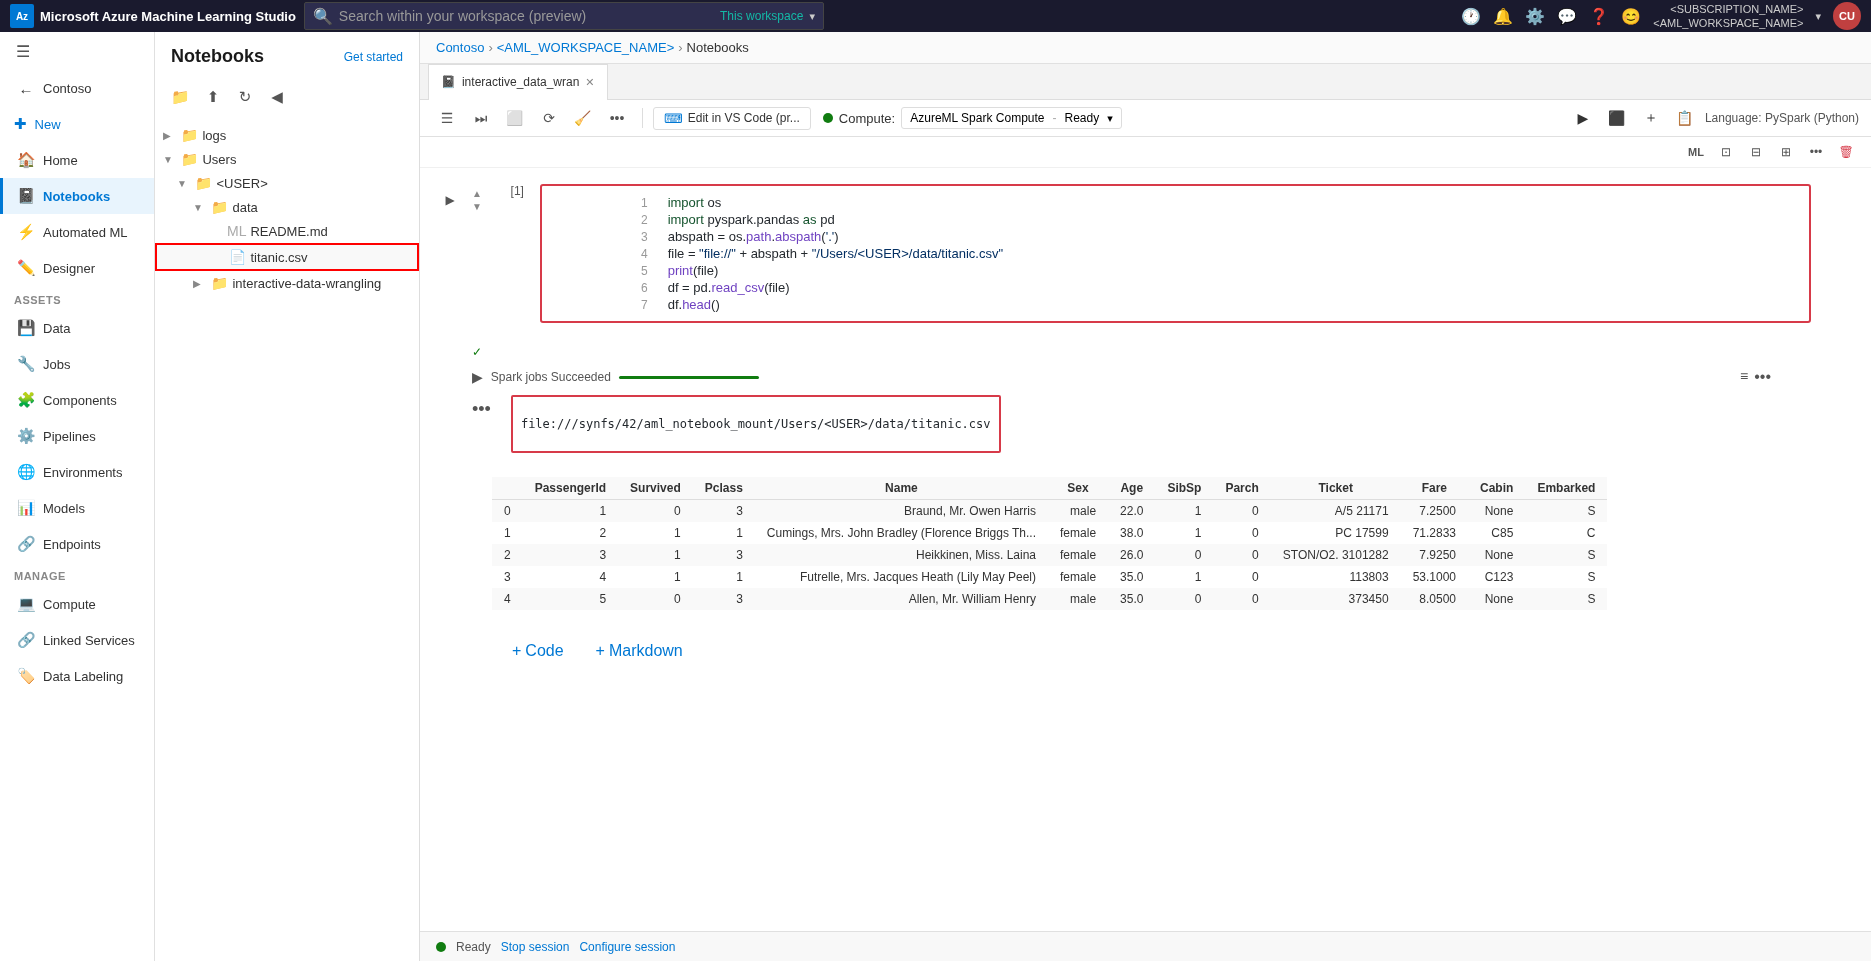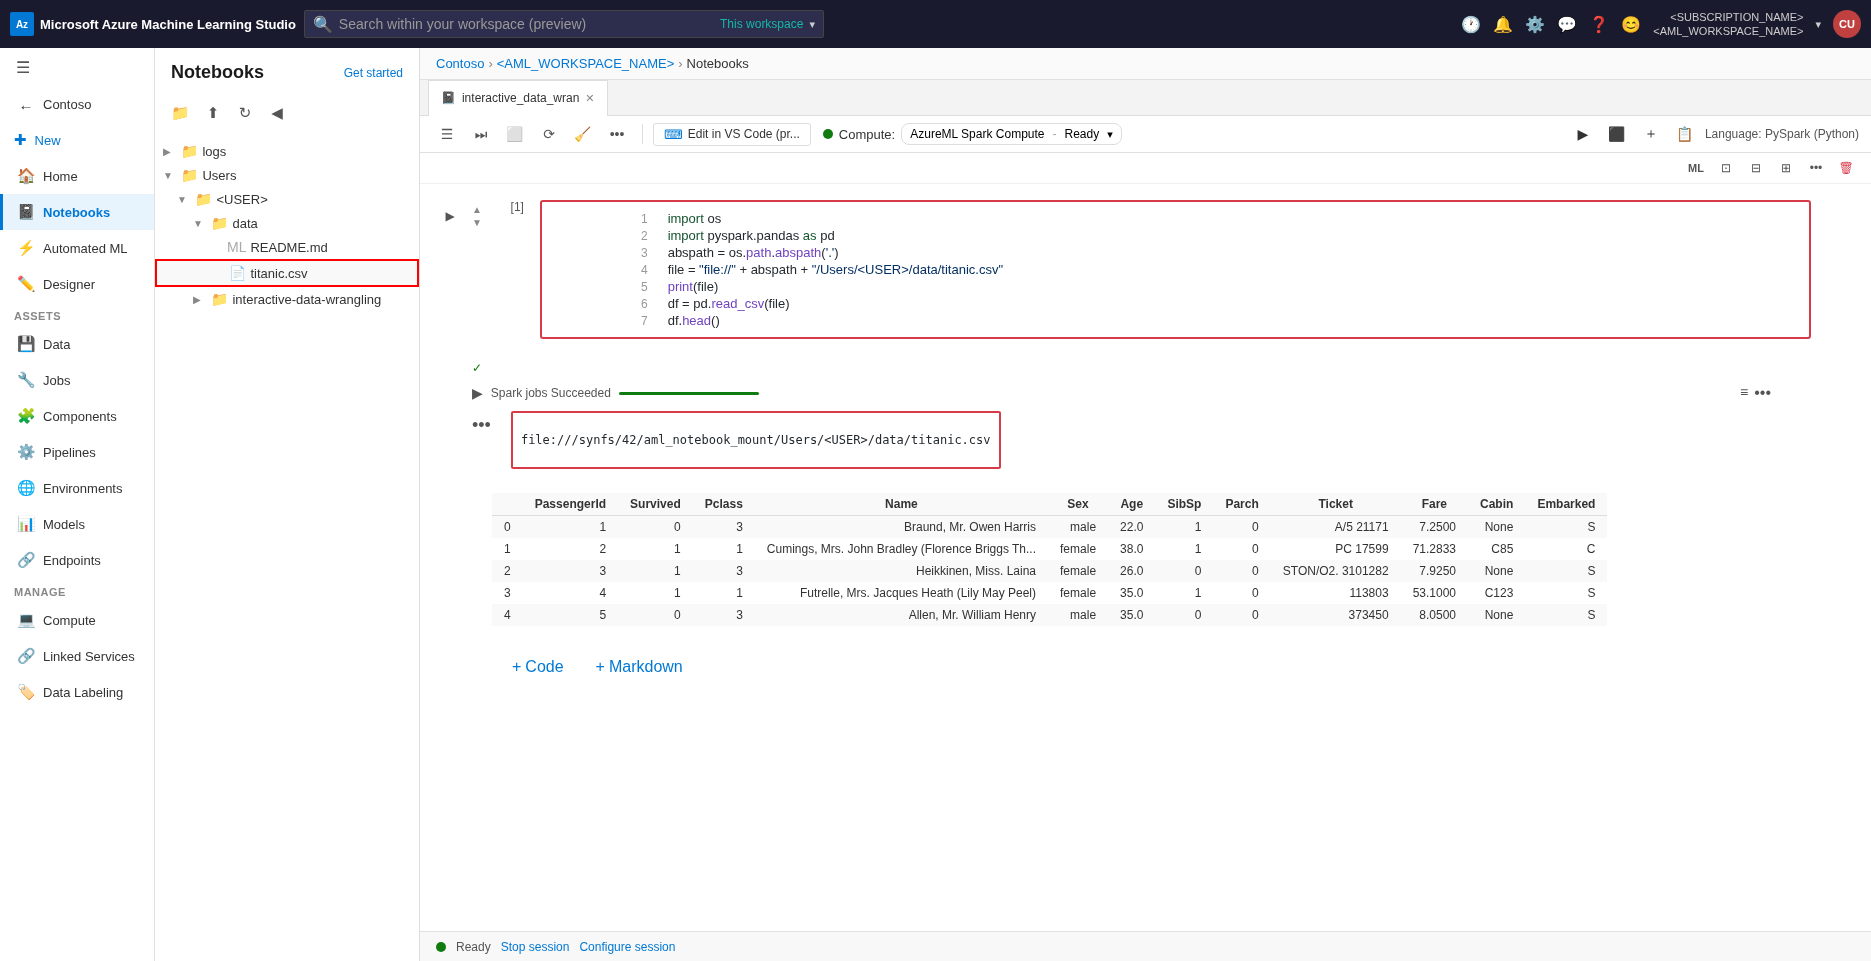--- a/index.html
+++ b/index.html
@@ -1,20 +1,20 @@
 <!DOCTYPE html>
 <html><head>
   <meta charset="utf-8">
   <style>
     * { box-sizing: border-box; margin: 0; padding: 0; font-family: 'Segoe UI', Arial, sans-serif; }
     body { width: 1871px; height: 961px; overflow: hidden; display: flex; flex-direction: column; background: #f0f0f0; }
 
     
     .top-bar {
-      height: 48px;
+      height: 32px;
       background: #1a1a2e;
       display: flex;
       align-items: center;
       padding: 0 10px;
       gap: 8px;
       flex-shrink: 0;
     }
     .top-bar-brand {
       color: white;
       font-size: 13px;
@@ -312,21 +312,21 @@
       gap: 6px;
       margin-left: 8px;
     }
     .compute-label { font-size: 13px; color: #333; font-weight: 500; }
     .compute-dot { width: 10px; height: 10px; border-radius: 50%; background: #107c10; display: inline-block; }
     .compute-select {
       display: flex;
       align-items: center;
       gap: 4px;
       border: 1px solid #ddd;
-      border-radius: 8px;
+      border-radius: 3px;
       padding: 3px 8px;
       font-size: 12px;
       cursor: pointer;
       background: white;
     }
     .toolbar-right {
       margin-left: auto;
       display: flex;
       align-items: center;
       gap: 6px;

